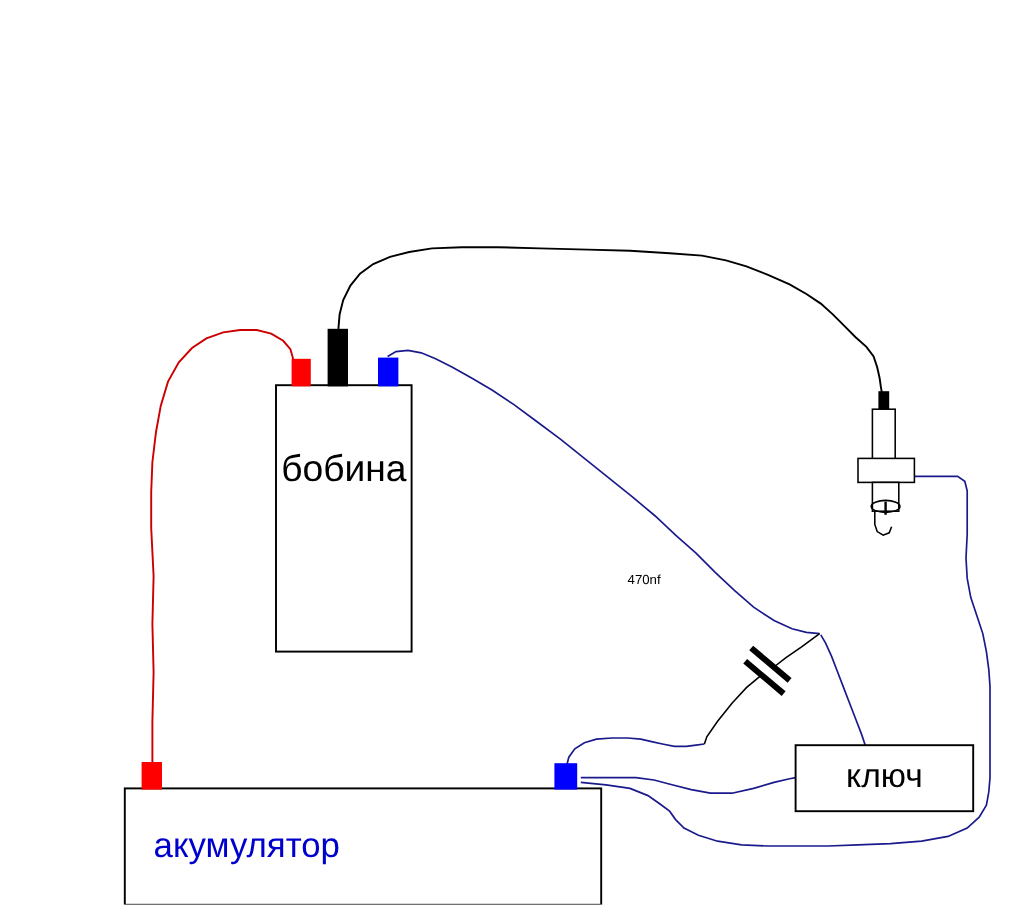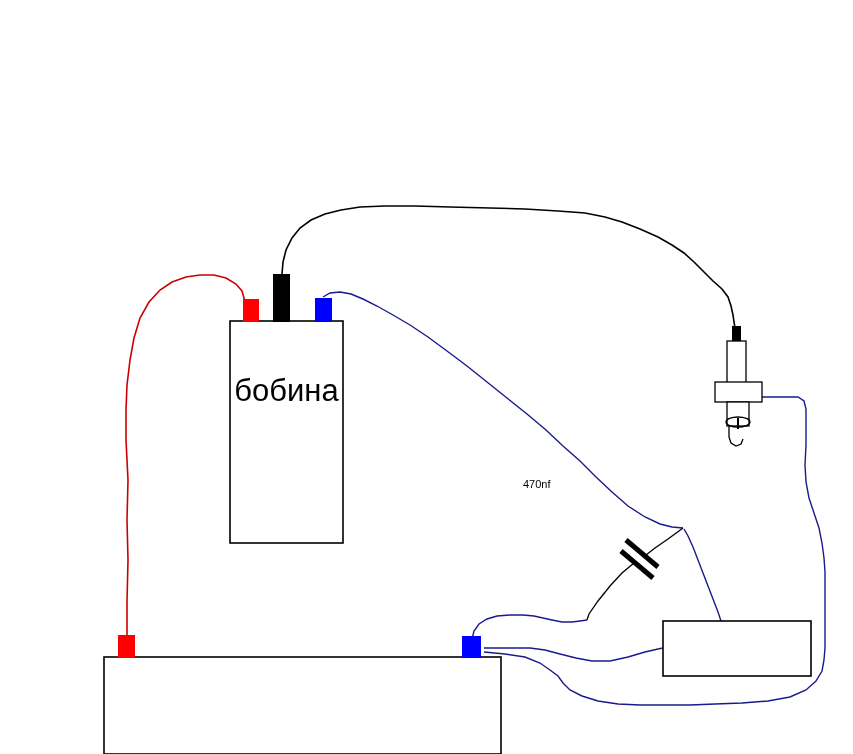--- a/index.html
+++ b/index.html
@@ -137,17 +137,19 @@
     <ellipse cx="738" cy="422" rx="12" ry="5" fill="none" stroke="#000000" stroke-width="1.3"></ellipse>
 
     <line x1="738" y1="418" x2="738" y2="429" stroke="#000000" stroke-width="2"></line>
 
     <path fill="none" stroke="#000000" stroke-width="1.3" d="M729,425 L729,437 L731,443 L736,446 L741,444 L743,439"></path>
 
   </svg>
 
   <div class="comp-label" id="coil-label">бобина</div>
 
+  <div class="comp-label" id="battery-label">акумулятор</div>
 
+  <div class="comp-label" id="switch-label">ключ</div>
 
   <div class="comp-label" id="cap-label">470nf</div>
 
 </div>
 
 </body></html>

